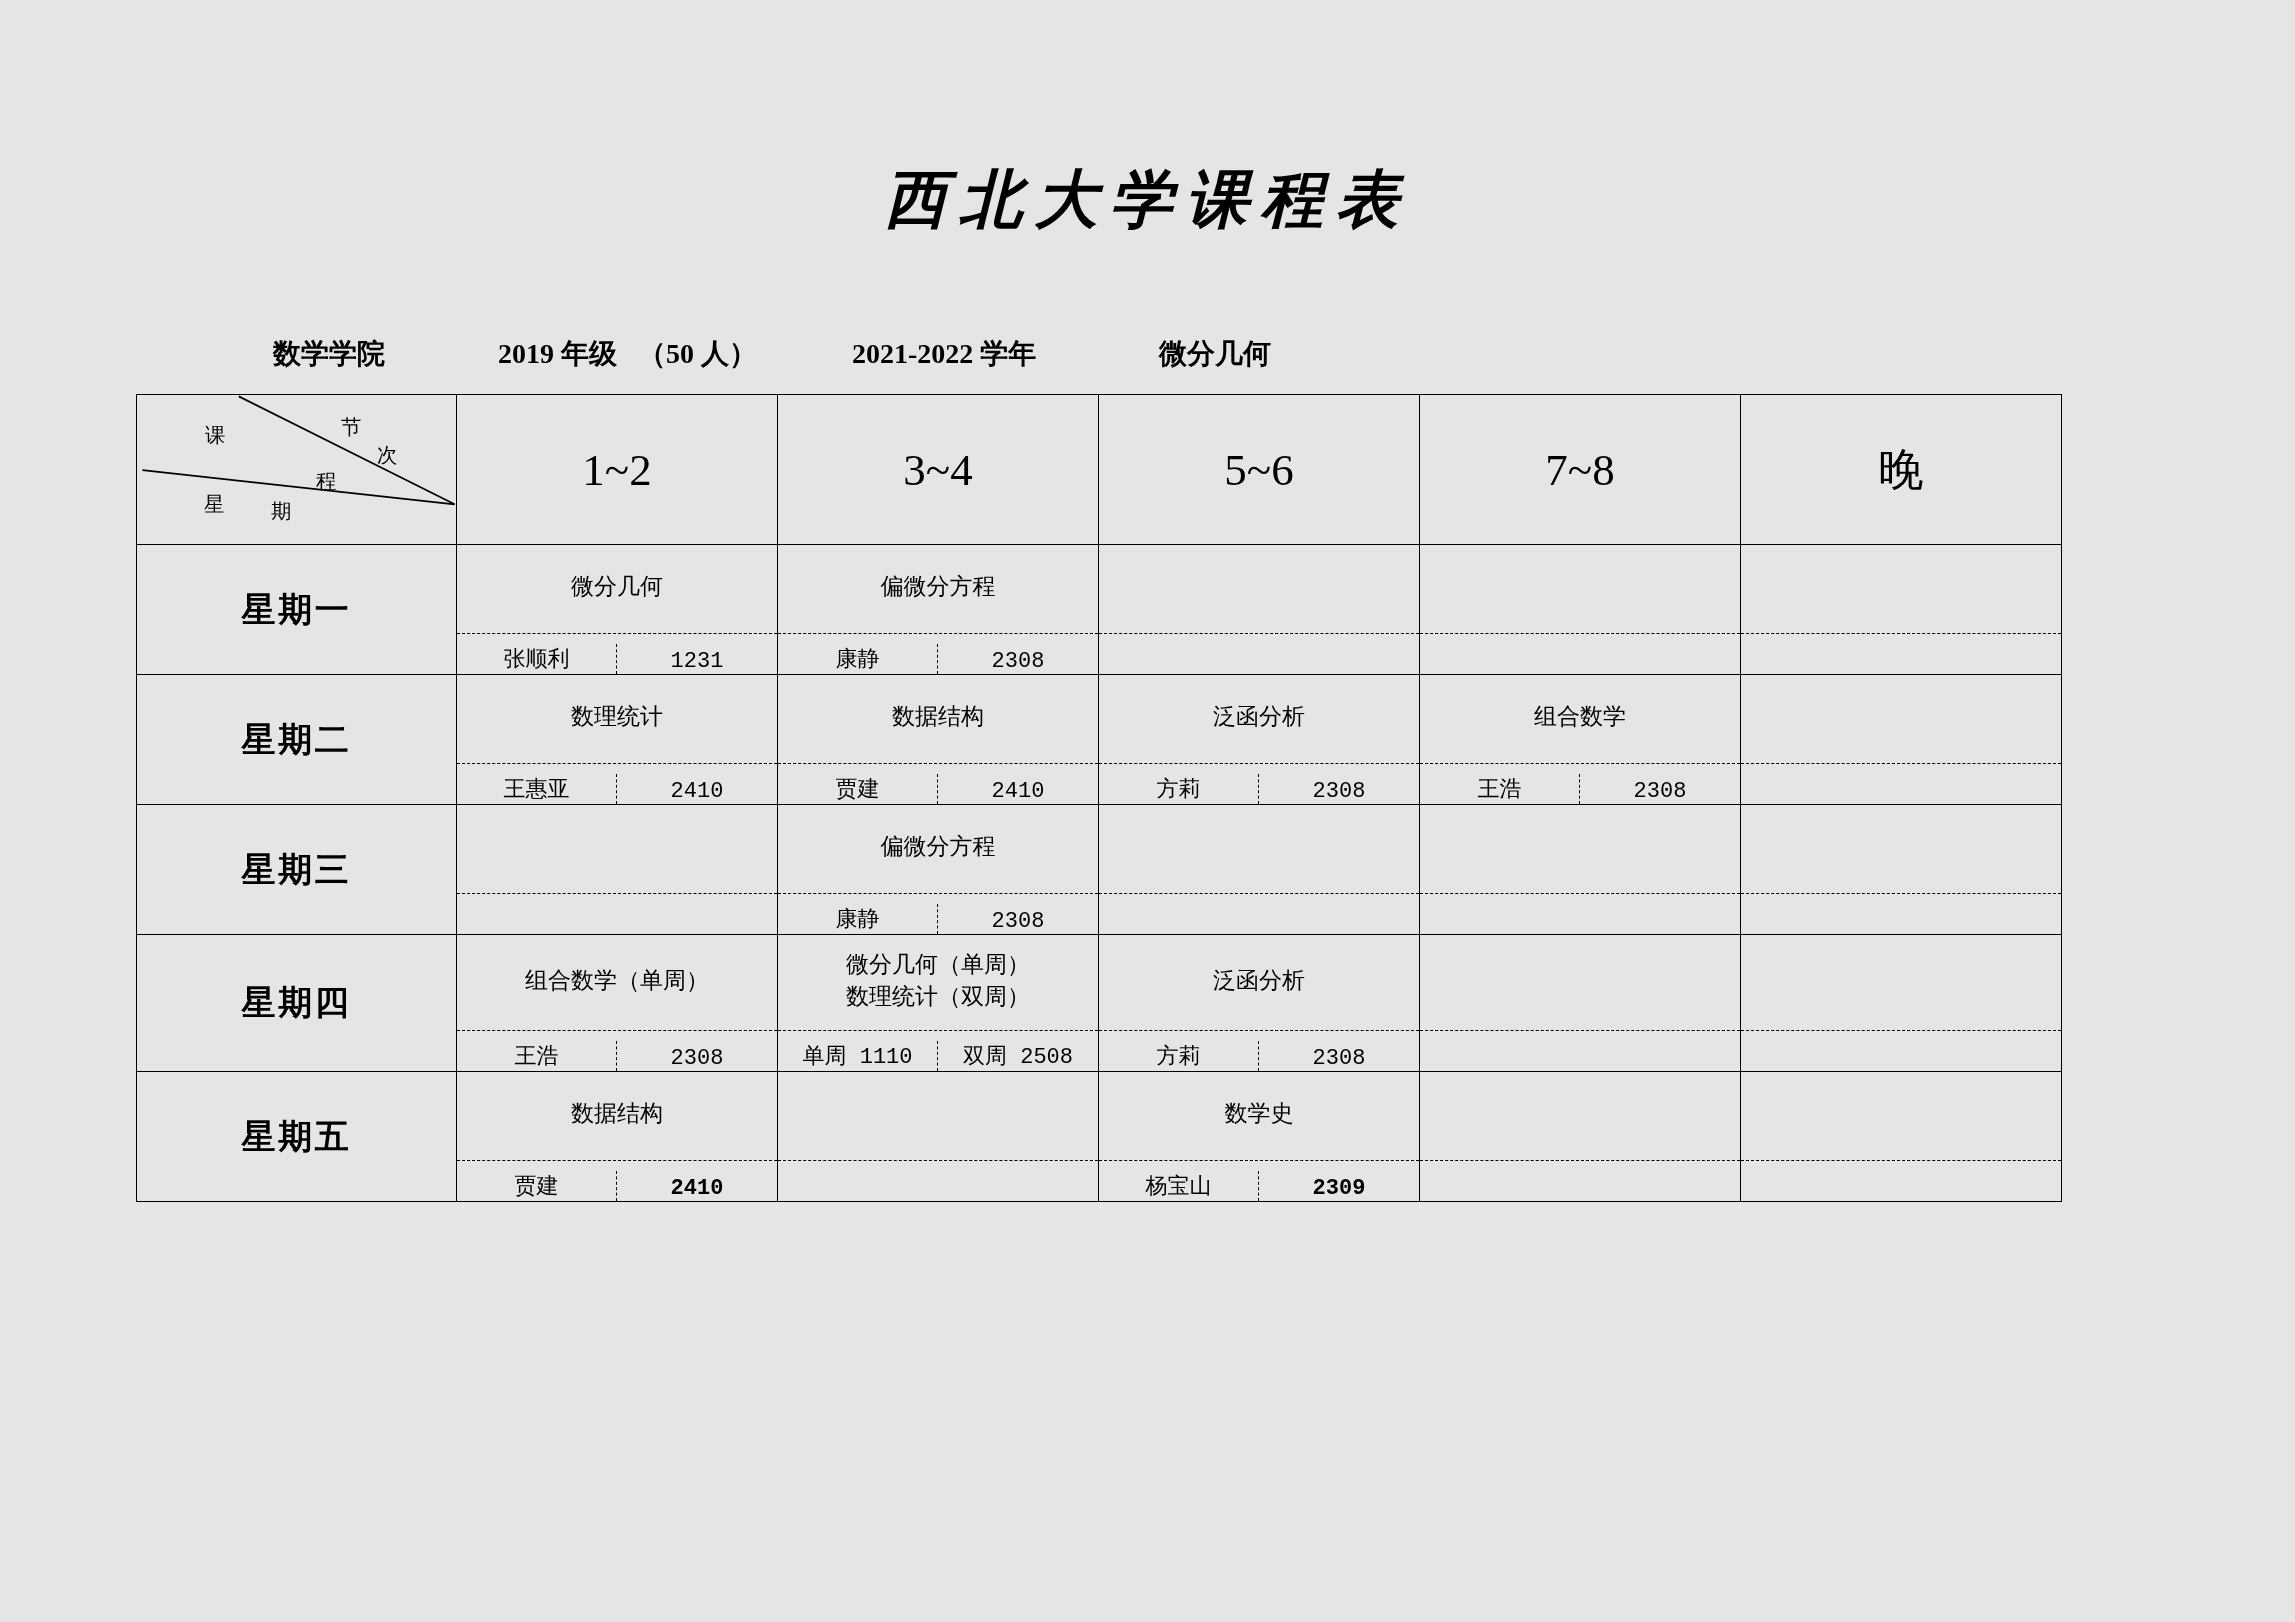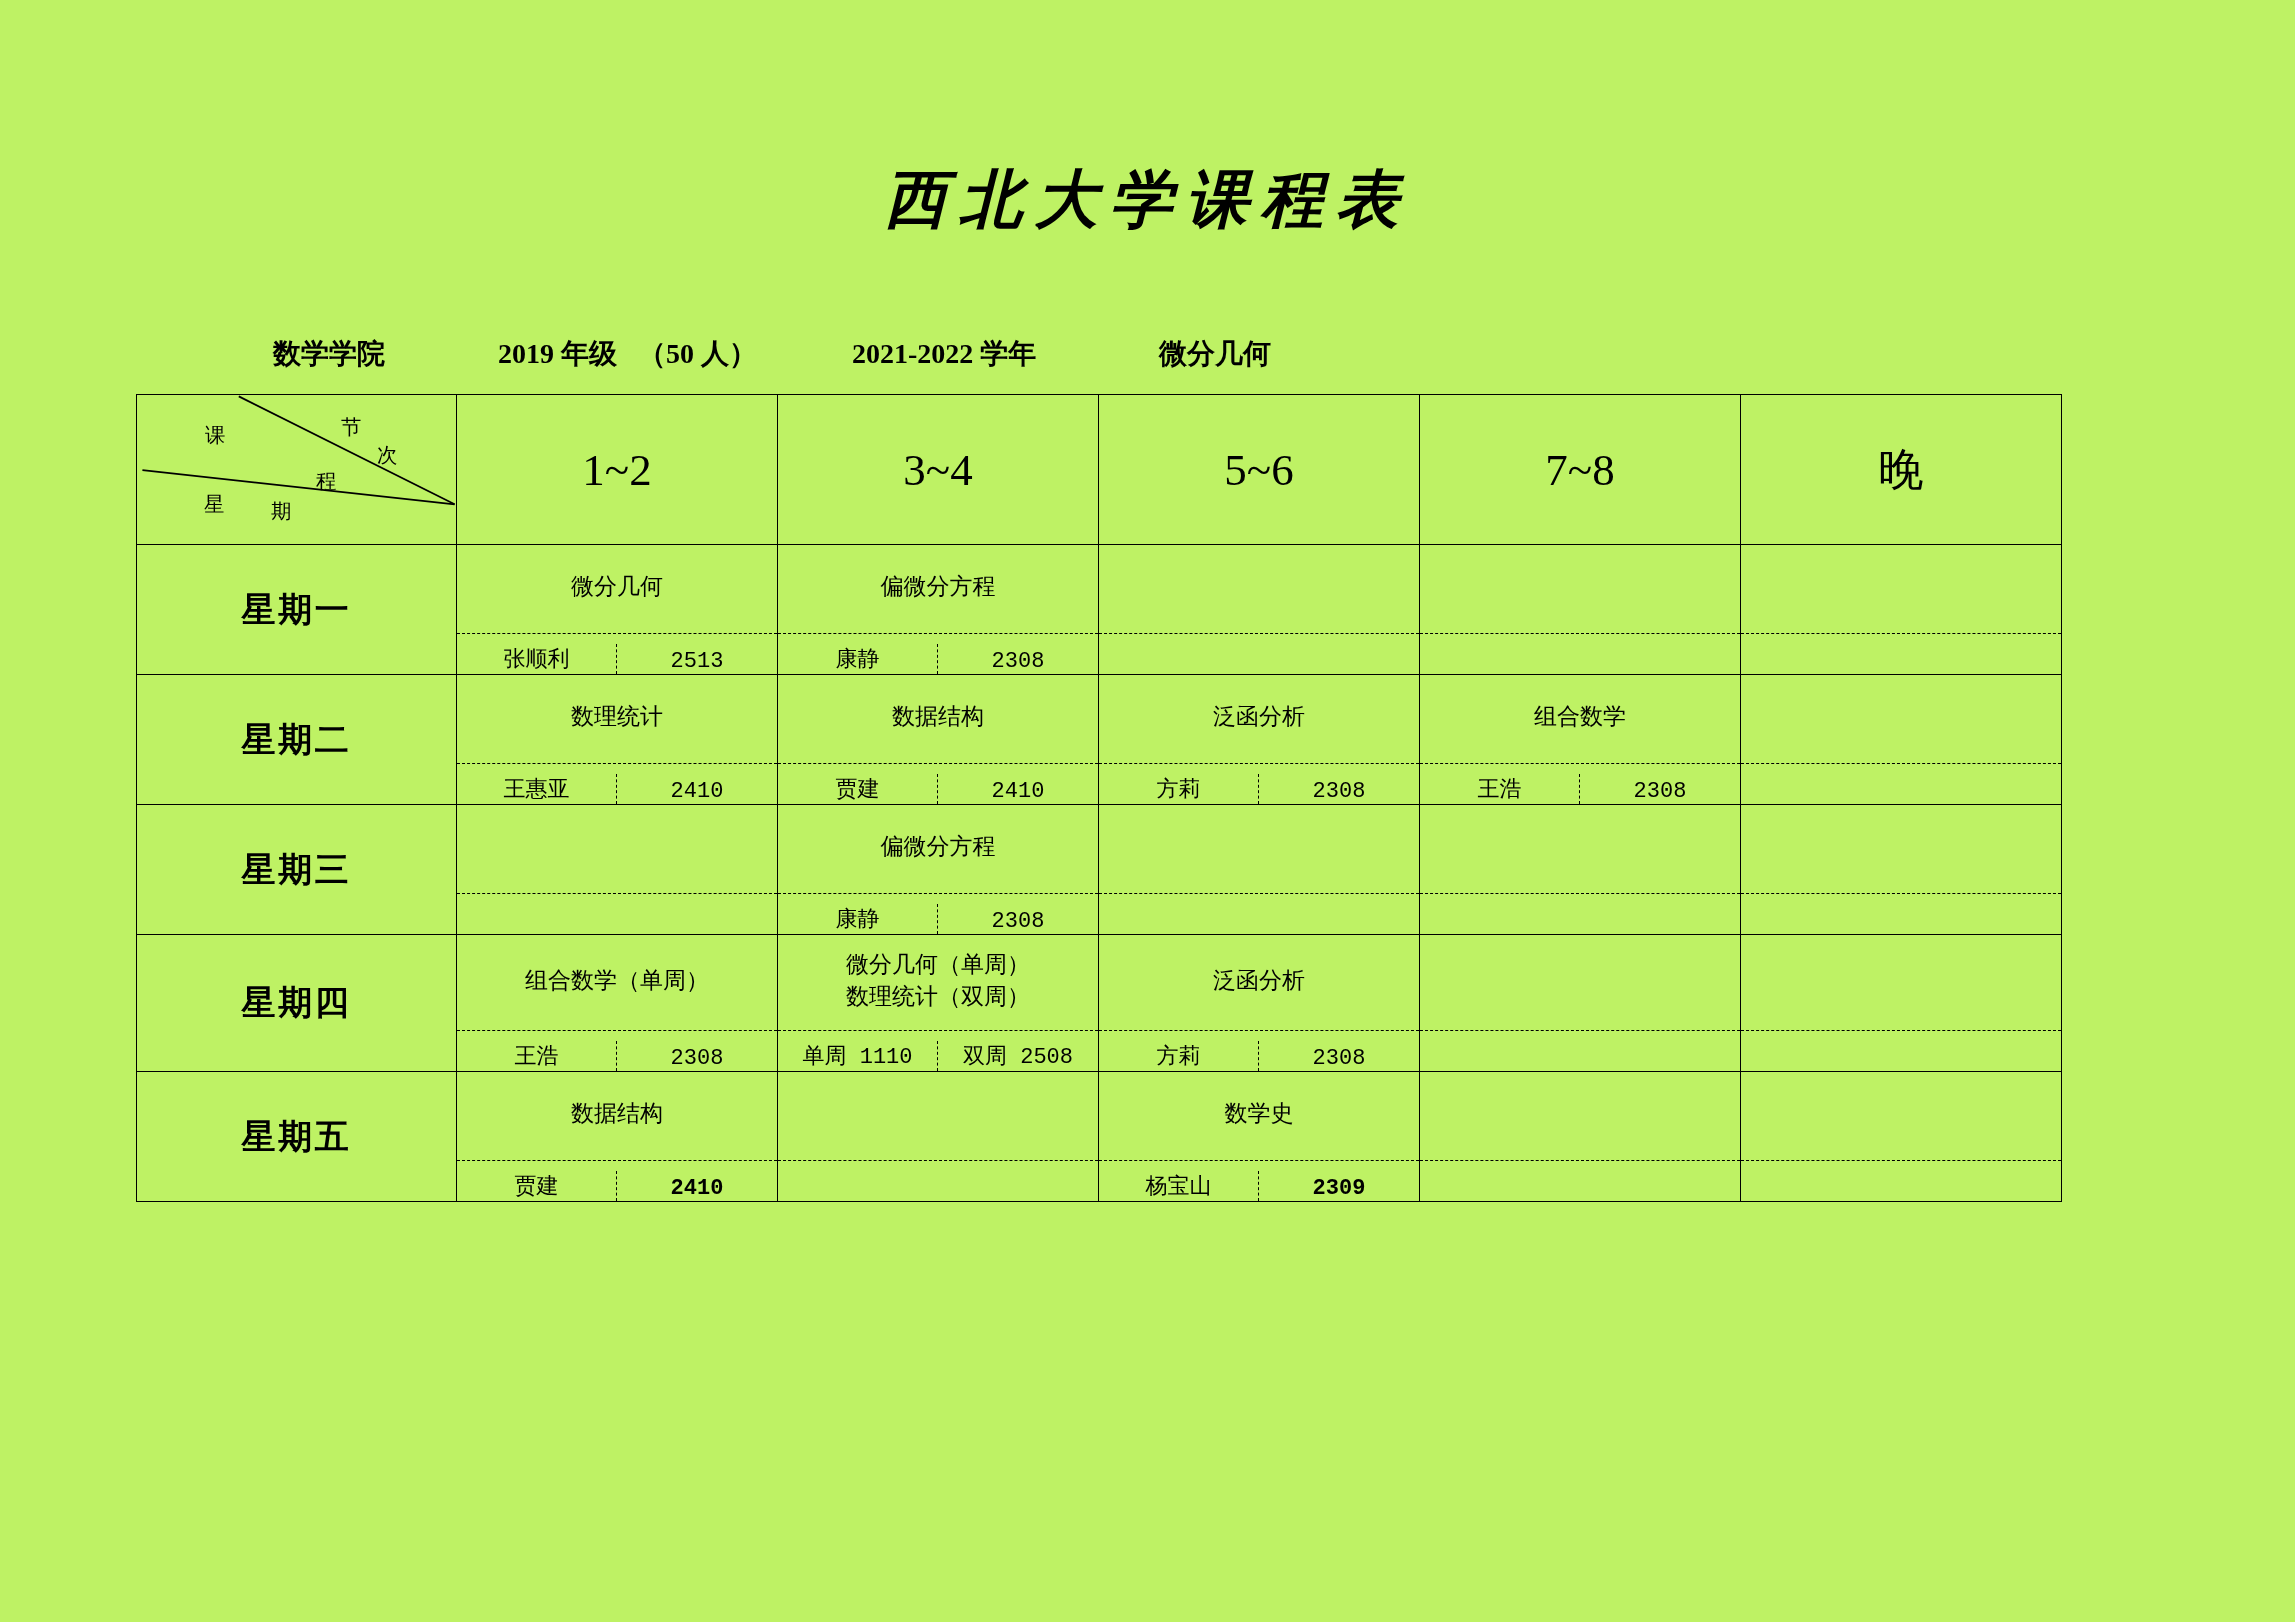--- a/index.html
+++ b/index.html
@@ -11,21 +11,21 @@
     width: 2295px;
     height: 1623px;
     font-family: "Liberation Serif", serif;
     color: #000000;
     overflow: hidden;
   }
   .page {
     position: relative;
     width: 2295px;
     height: 1623px;
-    background: #bef264;
+    background: #e5e5e5;
   }
 
   
   .title {
     position: absolute;
     top: 157px;
     left: 0;
     width: 2295px;
     text-align: center;
     font-family: "DejaVu Serif", serif;
@@ -202,21 +202,21 @@
       <tr>
         <td class="day-cell">星期一</td>
         <td class="course-cell">
           <div class="cc-inner">
             <div class="cc-name">
               <span>微分几何</span>
               <span></span>
             </div>
             <div class="cc-foot">
               <span class="cc-teacher">张顺利</span>
-              <span class="cc-room">2513</span>
+              <span class="cc-room">1231</span>
             </div>
           </div>
         </td>
         <td class="course-cell">
           <div class="cc-inner">
             <div class="cc-name">
               <span>偏微分方程</span>
               <span></span>
             </div>
             <div class="cc-foot">

